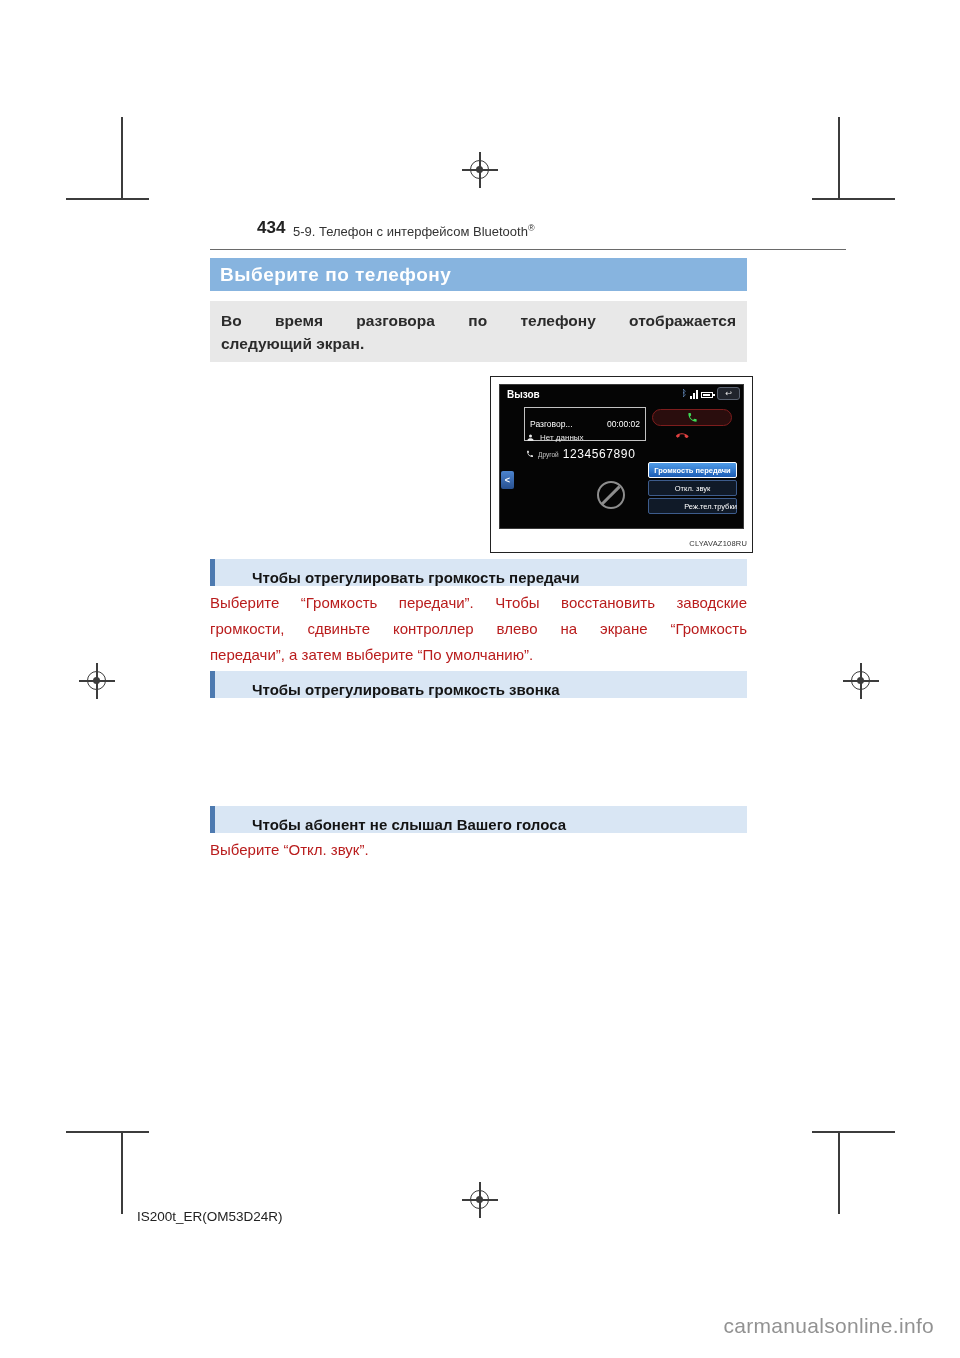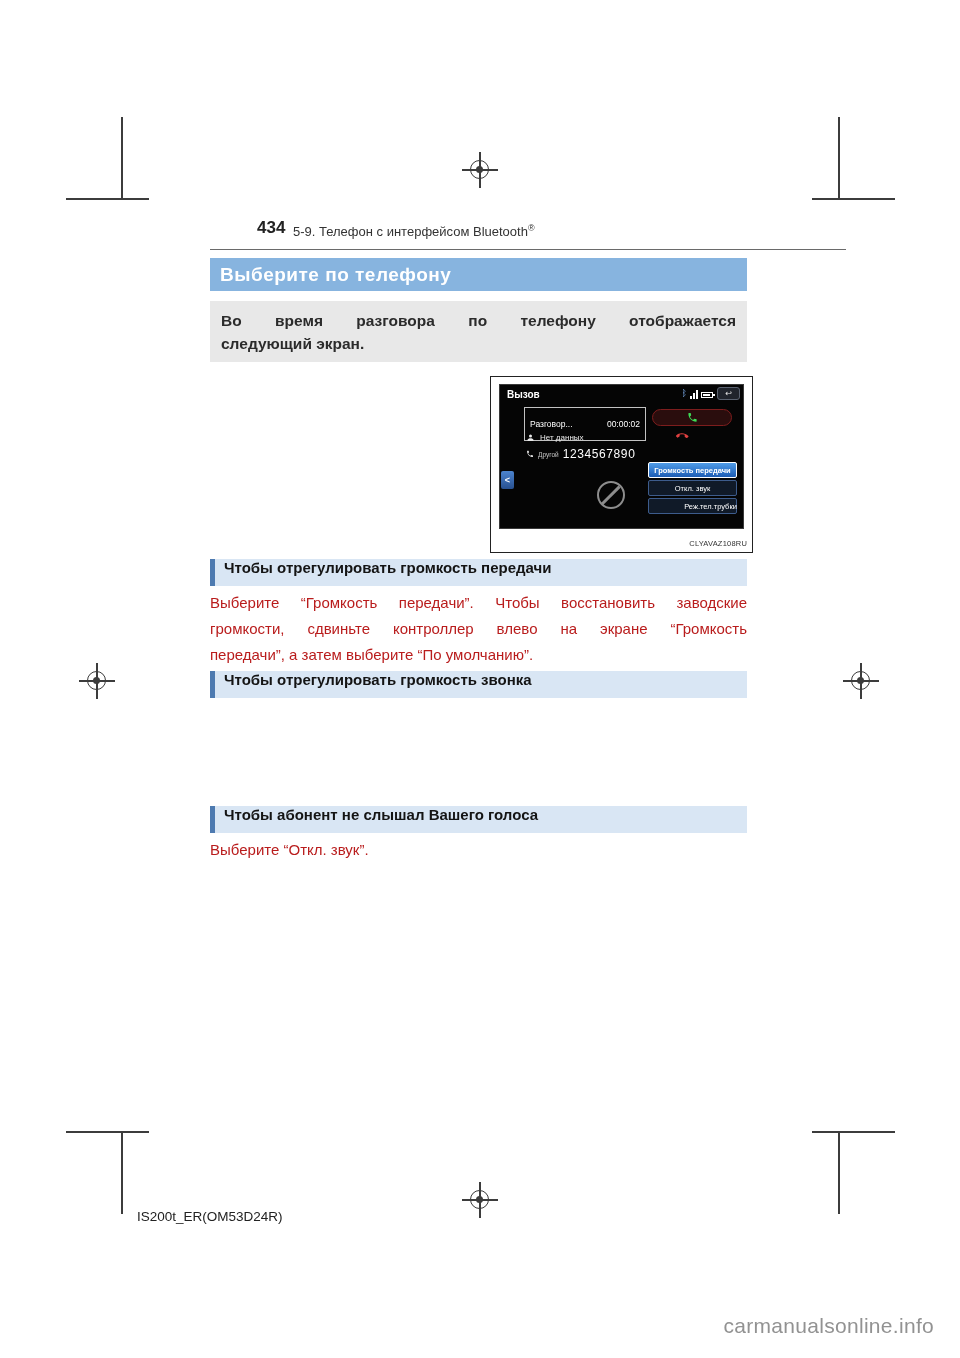--- a/index.html
+++ b/index.html
@@ -83,21 +83,21 @@
   .scr-btn {
     position: absolute; left: 148px; width: 89px; height: 16px;
     color: #fff; font-size: 7.5px; display: flex; align-items: center; justify-content: center;
     background: #101a28; border: 1px solid #3d5c8c; border-radius: 2px; white-space: nowrap;
   }
   .scr-btn.hl { background: linear-gradient(#4f9ce8, #1c5cb4); border: 1px solid #ffffff; font-weight: bold; }
 
   
   .sec-head {
     position: absolute; left: 210px; width: 537px; height: 27px;
-    background: #d9e6f4; display: flex; align-items: flex-start;
+    background: #d9e6f4; display: flex; align-items: flex-end; gap: 28px;
   }
   .sec-bar { width: 5px; height: 27px; background: #4d7ab0; flex: 0 0 5px; }
   .sec-head .txt { margin-left: 9px; font-size: 15px; font-weight: bold; color: #141414; }
 
   .para { position: absolute; left: 210px; width: 537px; font-size: 15px; color: #b91c1c; }
   .para div { line-height: 26px; height: 26px; overflow: hidden; }
 
   .footer-code { position: absolute; left: 137px; top: 1209px; font-size: 13.5px; color: #222; }
   .watermark { position: absolute; right: 26px; top: 1314px; font-size: 21px; color: #929292; letter-spacing: 0.3px; }
 

